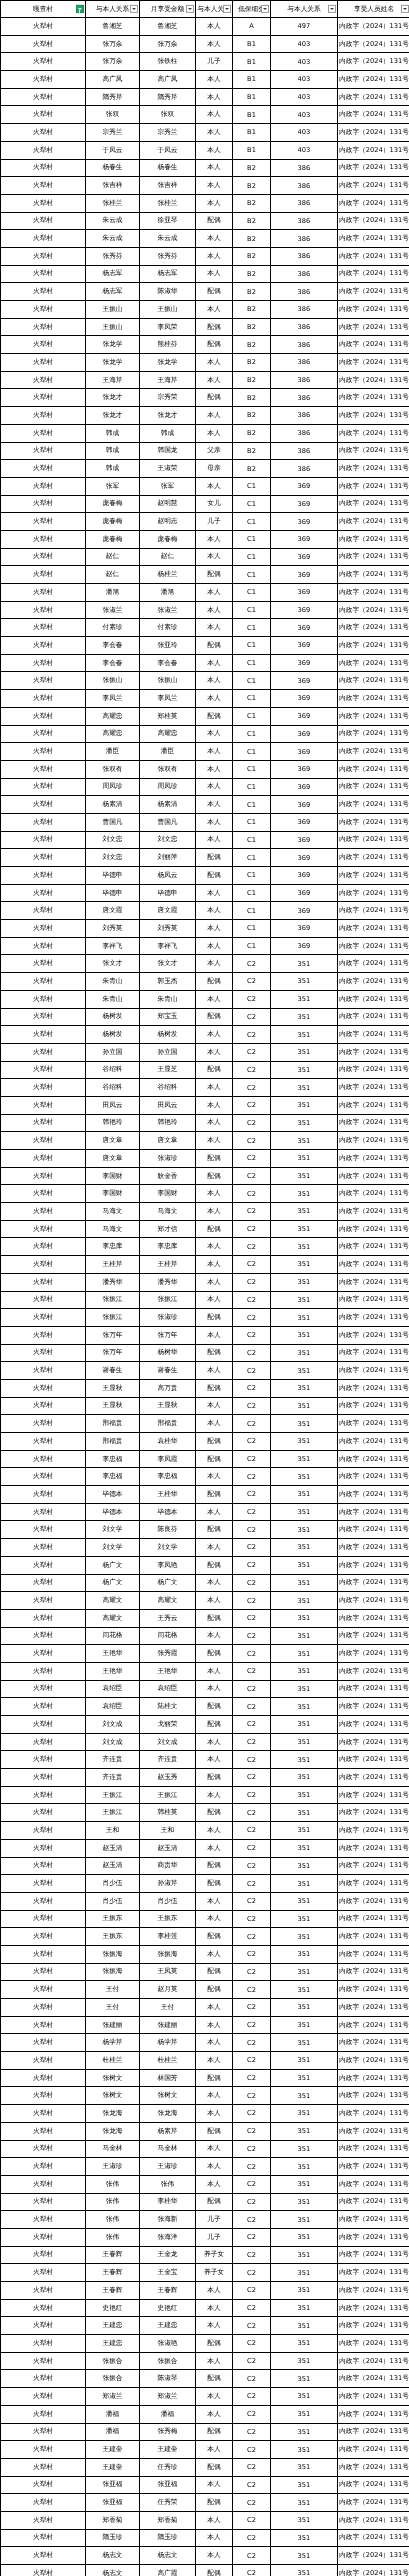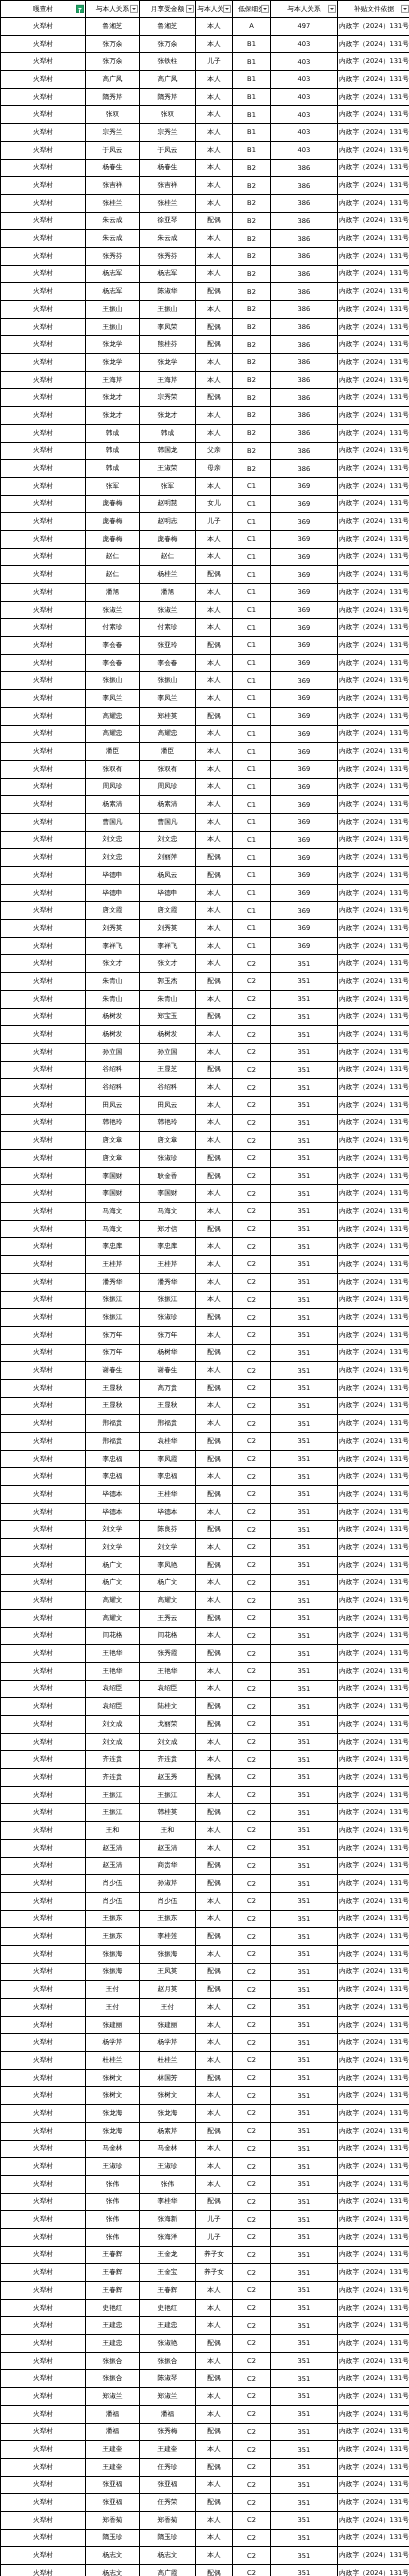--- a/index.html
+++ b/index.html
@@ -53,21 +53,21 @@
             </span></th>
           <th><span>与本人关系</span><span class="fbtn plain">
               <span class="arr"></span>
             </span></th>
           <th><span>低保细类</span><span class="fbtn plain">
               <span class="arr"></span>
             </span></th>
           <th><span>与本人关系</span><span class="fbtn plain">
               <span class="arr"></span>
             </span></th>
-          <th><span>补贴文件依据</span><span class="fbtn plain">
+          <th><span>享受人员姓名</span><span class="fbtn plain">
               <span class="arr"></span>
             </span></th>
         </tr>
     </thead>
     <tbody id="table-body">
         <tr>
           <td>火犁村</td>
           <td>鲁湘芝</td>
           <td>鲁湘芝</td>
           <td>本人</td>

